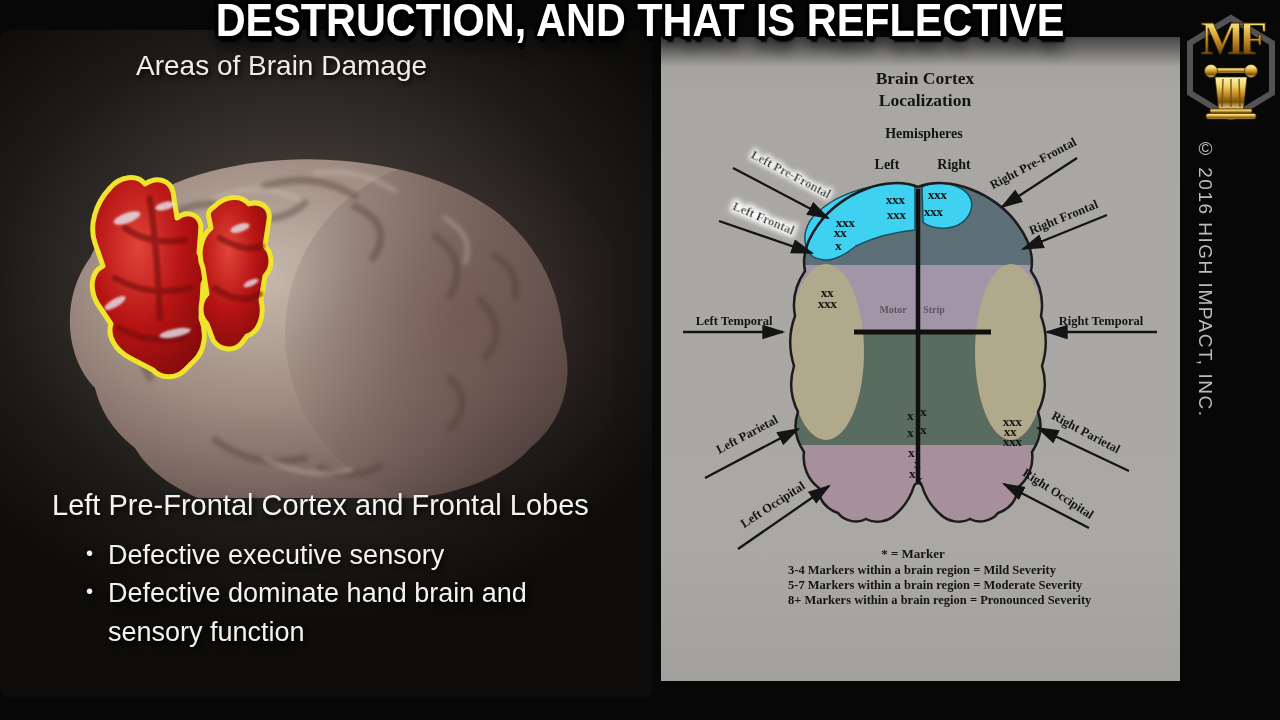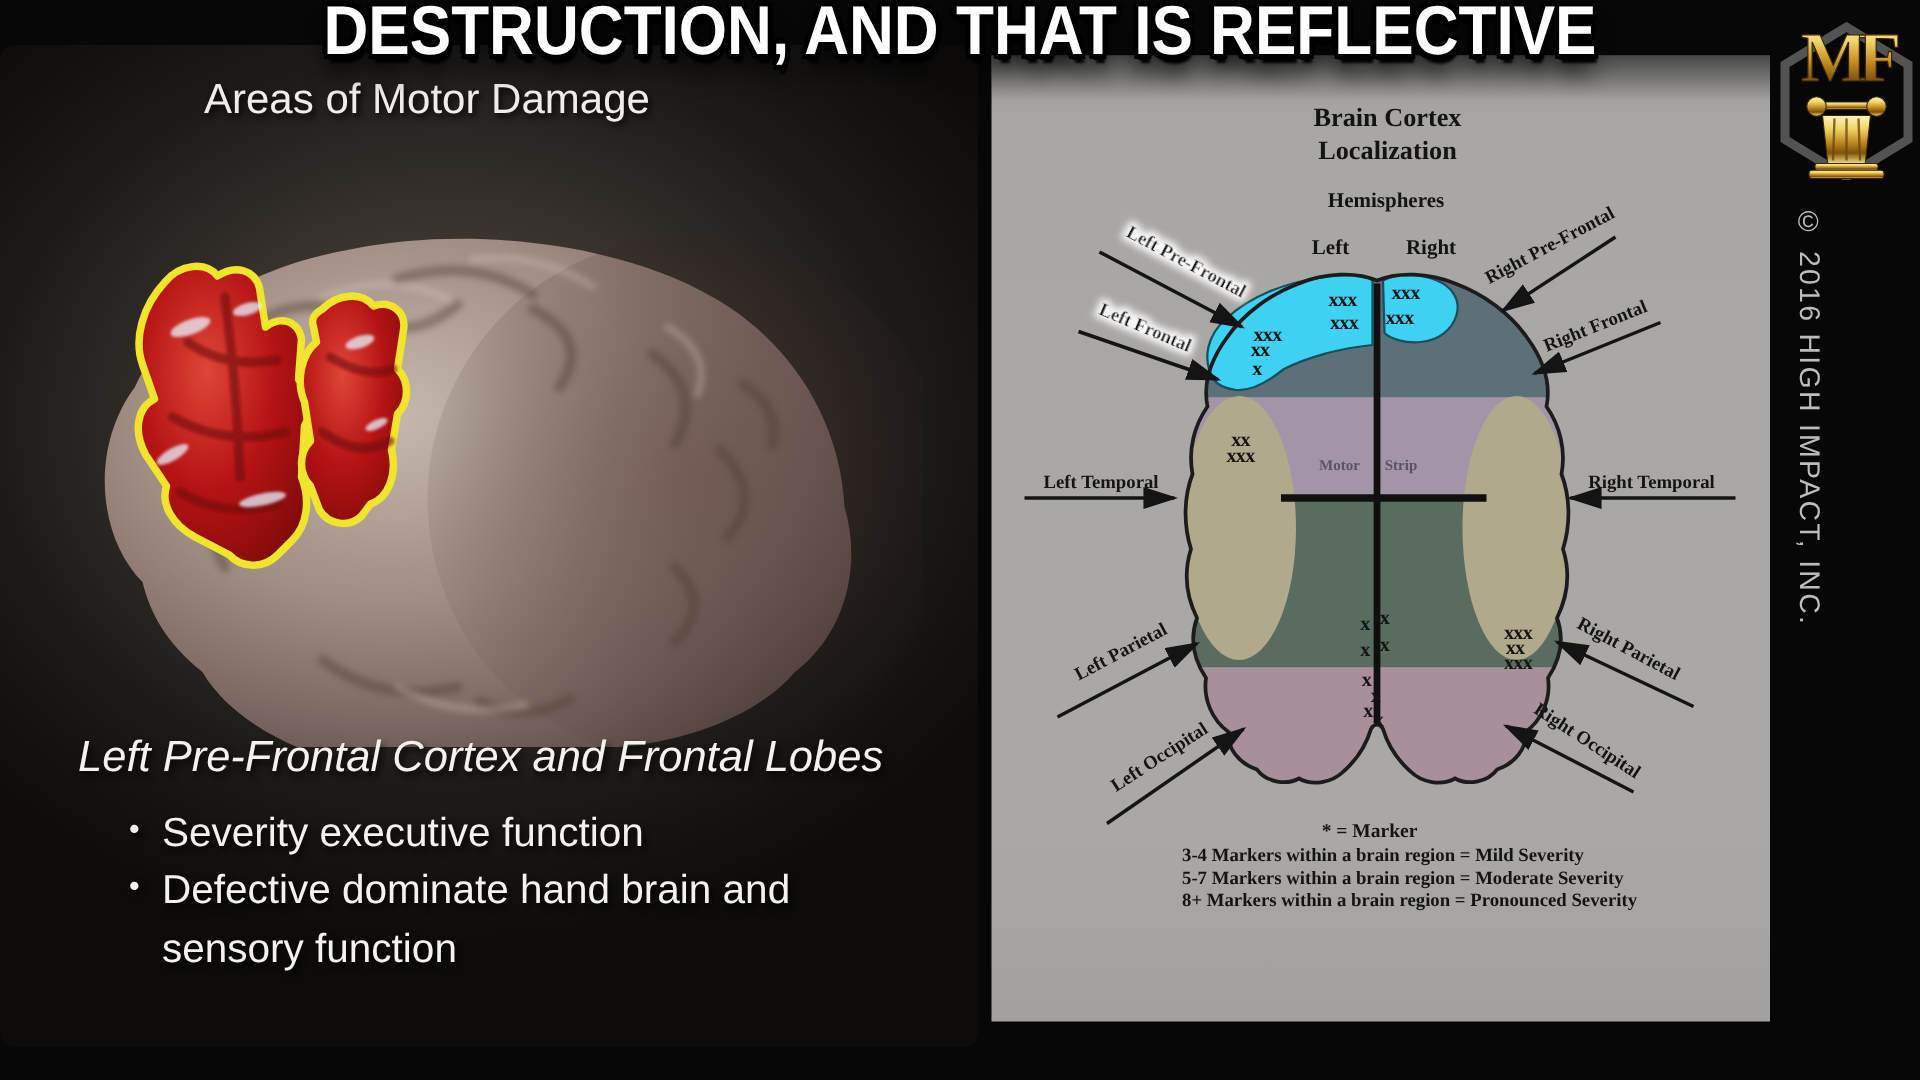--- a/index.html
+++ b/index.html
@@ -16,21 +16,21 @@
     transform:scaleX(.90);transform-origin:50% 50%;white-space:nowrap;
     text-shadow:
       -3px -3px 0 #000, 3px -3px 0 #000, -3px 3px 0 #000, 3px 3px 0 #000,
       -4px 0 0 #000, 4px 0 0 #000, 0 -4px 0 #000, 0 4px 0 #000,
       2px 6px 2px #000, 0 12px 16px rgba(0,0,0,.95);}
 
   .areas-title{position:absolute;left:136px;top:50px;font-size:28px;color:#efede9;
     text-shadow:2px 3px 4px rgba(0,0,0,.8);}
 
   .info-block{position:absolute;left:52px;top:489px;color:#f4f2ef;}
-  .info-heading{font-size:29px;text-shadow:2px 3px 5px rgba(0,0,0,.85);font-style:italic;}
+  .info-heading{font-size:29px;text-shadow:2px 3px 5px rgba(0,0,0,.85);}
   .bullets{list-style:none;margin:14px 0 0 0;padding:0 0 0 32px;width:510px;}
   .bullets li{position:relative;padding-left:24px;font-size:27px;line-height:1.42;
     text-shadow:2px 3px 5px rgba(0,0,0,.85);}
   .bullets li::before{content:"\2022";position:absolute;left:2px;top:0.14em;font-size:0.75em;}
 
   
   .diagram-panel{position:absolute;left:661px;top:37px;width:519px;height:644px;
     background:linear-gradient(180deg,#9e9d99 0%,#a9a7a3 8%,#aaa8a4 80%,#a3a19d 100%);}
   .diagram-panel::before{content:"";position:absolute;left:0;top:0;width:100%;height:30px;
     background:linear-gradient(180deg,rgba(0,0,0,.55),rgba(0,0,0,0));pointer-events:none;}
@@ -111,26 +111,26 @@
     <g fill="#e8f4ff" opacity=".75" filter="url(#soft2)">
       <ellipse cx="112" cy="140" rx="14" ry="5" transform="rotate(-20 112 140)"></ellipse>
       <ellipse cx="150" cy="128" rx="10" ry="4" transform="rotate(-15 150 128)"></ellipse>
       <ellipse cx="100" cy="225" rx="12" ry="4" transform="rotate(-30 100 225)"></ellipse>
       <ellipse cx="160" cy="255" rx="16" ry="4" transform="rotate(-12 160 255)"></ellipse>
       <ellipse cx="225" cy="150" rx="10" ry="4" transform="rotate(-18 225 150)"></ellipse>
       <ellipse cx="236" cy="205" rx="8" ry="3" transform="rotate(-25 236 205)"></ellipse>
     </g>
   </svg>
 
-  <div class="areas-title">Areas of Motor Damage</div>
+  <div class="areas-title">Areas of Brain Damage</div>
 
   <div class="info-block">
     <div class="info-heading">Left Pre-Frontal Cortex and Frontal Lobes</div>
     <ul class="bullets">
-      <li>Severity executive function</li>
+      <li>Defective executive sensory</li>
       <li>Defective dominate hand brain and sensory function</li>
     </ul>
   </div>
 
   <div class="diagram-panel">
     <svg class="dsvg" width="519" height="644" viewBox="0 0 519 644">
       <defs>
         <clipPath id="brainClip">
           <path d="M 257,150 C 243,144 222,145 205,152 C 186,159 168,172 157,188 C 146,203 141,219 144,234 C 135,247 131,263 134,279 C 128,295 128,313 133,329 C 128,345 130,361 137,375 C 132,389 135,403 143,415 C 141,429 147,443 158,451 C 157,462 165,472 177,476 C 183,484 196,487 205,482 C 214,487 227,485 235,477 C 244,469 250,459 253,449 C 255,445 259,445 261,449 C 264,459 270,469 279,477 C 287,485 300,487 309,482 C 318,487 331,484 337,476 C 349,472 357,462 356,451 C 367,443 373,429 371,415 C 379,403 382,389 377,375 C 384,361 386,345 381,329 C 386,313 386,295 380,279 C 383,263 379,247 370,234 C 373,219 368,203 357,188 C 346,172 328,159 309,152 C 292,145 271,144 257,150 Z"></path>
         </clipPath>

